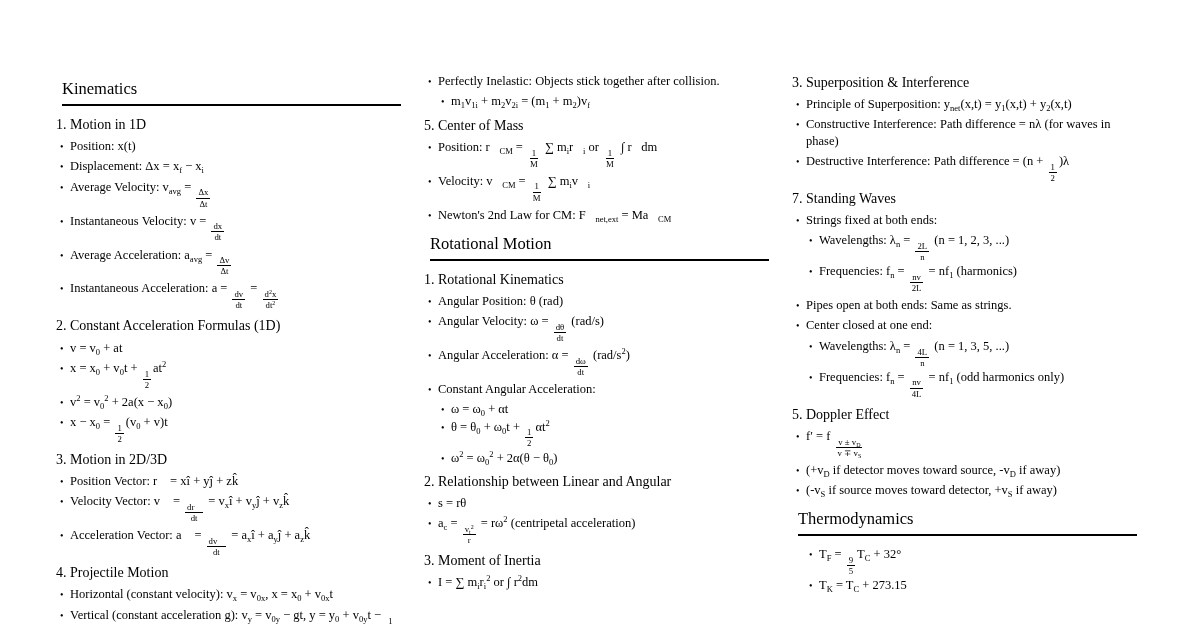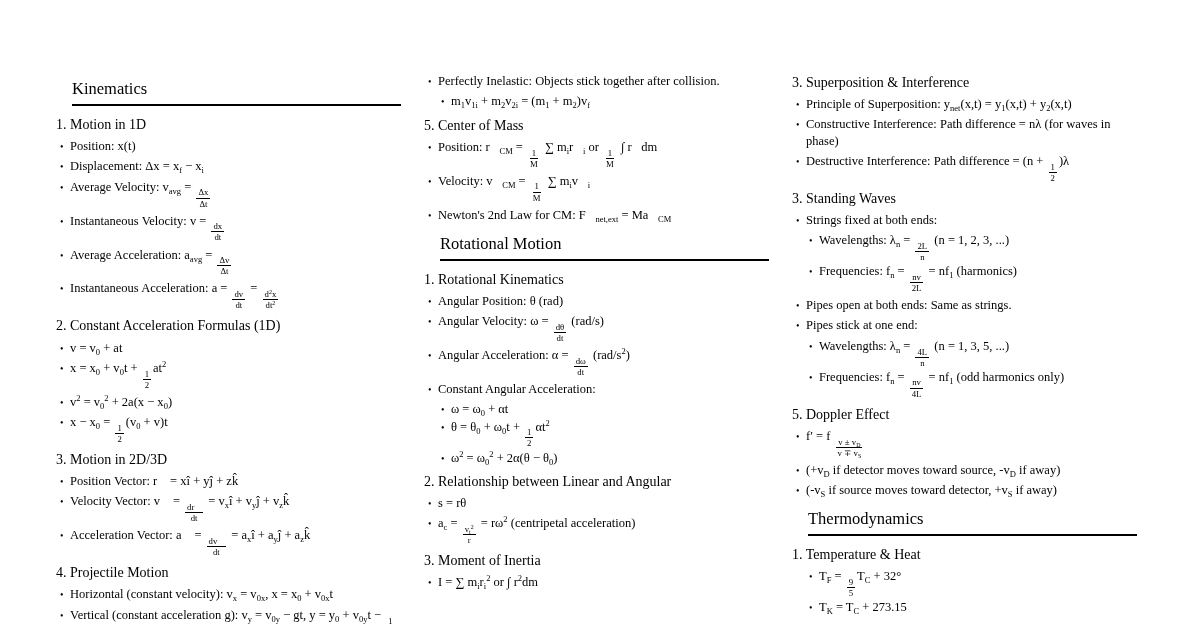--- a/index.html
+++ b/index.html
@@ -11,21 +11,21 @@
   }
   .page{display:flex;box-sizing:border-box;padding:67px 0 0 56px;gap:23px;}
   .col{width:345px;flex:0 0 345px;}
   .col-offset-lg{padding-top:13px;}
   .col-offset-sm{padding-top:2px;}
 
   .line{white-space:normal;}
   .heading{
     font-size:16.5px;line-height:1.15;
     border-bottom:2px solid #000;
-    padding-bottom:5px;margin:12px 0 10px 16px;
+    padding-bottom:5px;margin:12px 0 10px 6px;
   }
   .col .heading:first-child{margin-top:0;}
   .num-item{font-size:14px;margin:7px 0 4px 0;}
   .bullet1{position:relative;padding-left:14px;margin:4px 0;}
   .bullet1::before{content:"\2022";position:absolute;left:4px;top:2px;font-size:10px;}
   .bullet2{position:relative;padding-left:27px;margin:1px 0;}
   .bullet2::before{content:"\2022";position:absolute;left:17px;top:2px;font-size:10px;}
 
   .mi{}
   .frac{
@@ -139,48 +139,47 @@
       <div class="line bullet1"><span class="mi">I = ∑ m<sub>i</sub>r<sub>i</sub><sup>2</sup></span> or <span class="mi">∫ r<sup>2</sup>dm</span></div>
     </div>
   <div class="col">
       <div class="line num-item">3. Superposition &amp; Interference</div>
       <div class="line bullet1">Principle of Superposition: <span class="mi">y<sub>net</sub>(x,t) = y<sub>1</sub>(x,t) + y<sub>2</sub>(x,t)</span></div>
       <div class="line bullet1">Constructive Interference: Path difference = <span class="mi">nλ</span> (for waves in phase)</div>
       <div class="line bullet1">Destructive Interference: Path difference = <span class="mi">(n + <span class="frac">
             <span class="num">1</span>
             <span class="den">2</span>
           </span>)λ</span></div>
-      <div class="line num-item">3. Standing Waves</div>
+      <div class="line num-item">7. Standing Waves</div>
       <div class="line bullet1">Strings fixed at both ends:</div>
       <div class="line bullet2">Wavelengths: <span class="mi">λ<sub>n</sub> = <span class="frac">
             <span class="num">2L</span>
             <span class="den">n</span>
           </span></span> (<span class="mi">n = 1, 2, 3, ...</span>)</div>
       <div class="line bullet2">Frequencies: <span class="mi">f<sub>n</sub> = <span class="frac">
             <span class="num">nv</span>
             <span class="den">2L</span>
           </span> = nf<sub>1</sub></span> (harmonics)</div>
       <div class="line bullet1">Pipes open at both ends: Same as strings.</div>
-      <div class="line bullet1">Pipes stick at one end:</div>
+      <div class="line bullet1">Center closed at one end:</div>
       <div class="line bullet2">Wavelengths: <span class="mi">λ<sub>n</sub> = <span class="frac">
             <span class="num">4L</span>
             <span class="den">n</span>
           </span></span> (<span class="mi">n = 1, 3, 5, ...</span>)</div>
       <div class="line bullet2">Frequencies: <span class="mi">f<sub>n</sub> = <span class="frac">
             <span class="num">nv</span>
             <span class="den">4L</span>
           </span> = nf<sub>1</sub></span> (odd harmonics only)</div>
       <div class="line num-item">5. Doppler Effect</div>
       <div class="line bullet1"><span class="mi">f′ = f <span class="frac">
             <span class="num">v ± v<sub>D</sub></span>
             <span class="den">v ∓ v<sub>S</sub></span>
           </span></span></div>
       <div class="line bullet1">(+<span class="mi">v<sub>D</sub></span> if detector moves toward source, -<span class="mi">v<sub>D</sub></span> if away)</div>
       <div class="line bullet1">(-<span class="mi">v<sub>S</sub></span> if source moves toward detector, +<span class="mi">v<sub>S</sub></span> if away)</div>
       <div class="line heading">Thermodynamics</div>
-      <div class="line num-item">1. Temperature &amp; Heat</div>
       <div class="line bullet2"><span class="mi">T<sub>F</sub> = <span class="frac">
             <span class="num">9</span>
             <span class="den">5</span>
           </span>T<sub>C</sub> + 32°</span></div>
       <div class="line bullet2"><span class="mi">T<sub>K</sub> = T<sub>C</sub> + 273.15</span></div>
     </div>
 </div>
 
 </body></html>

